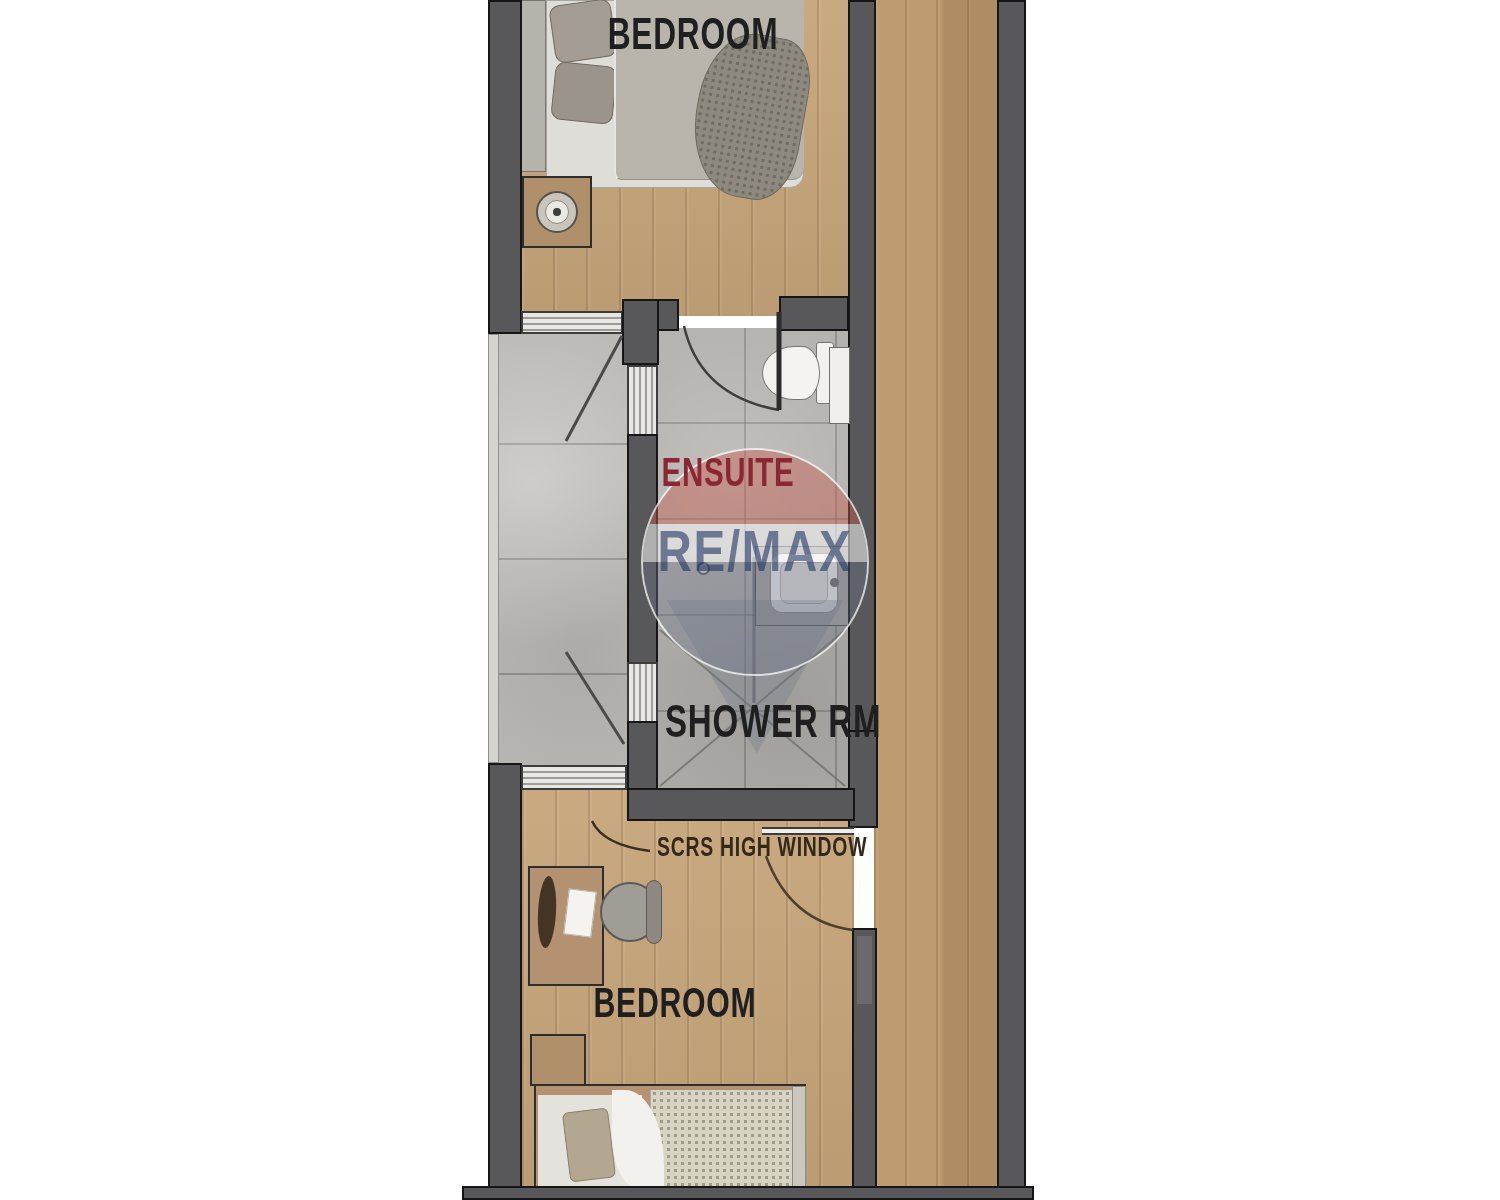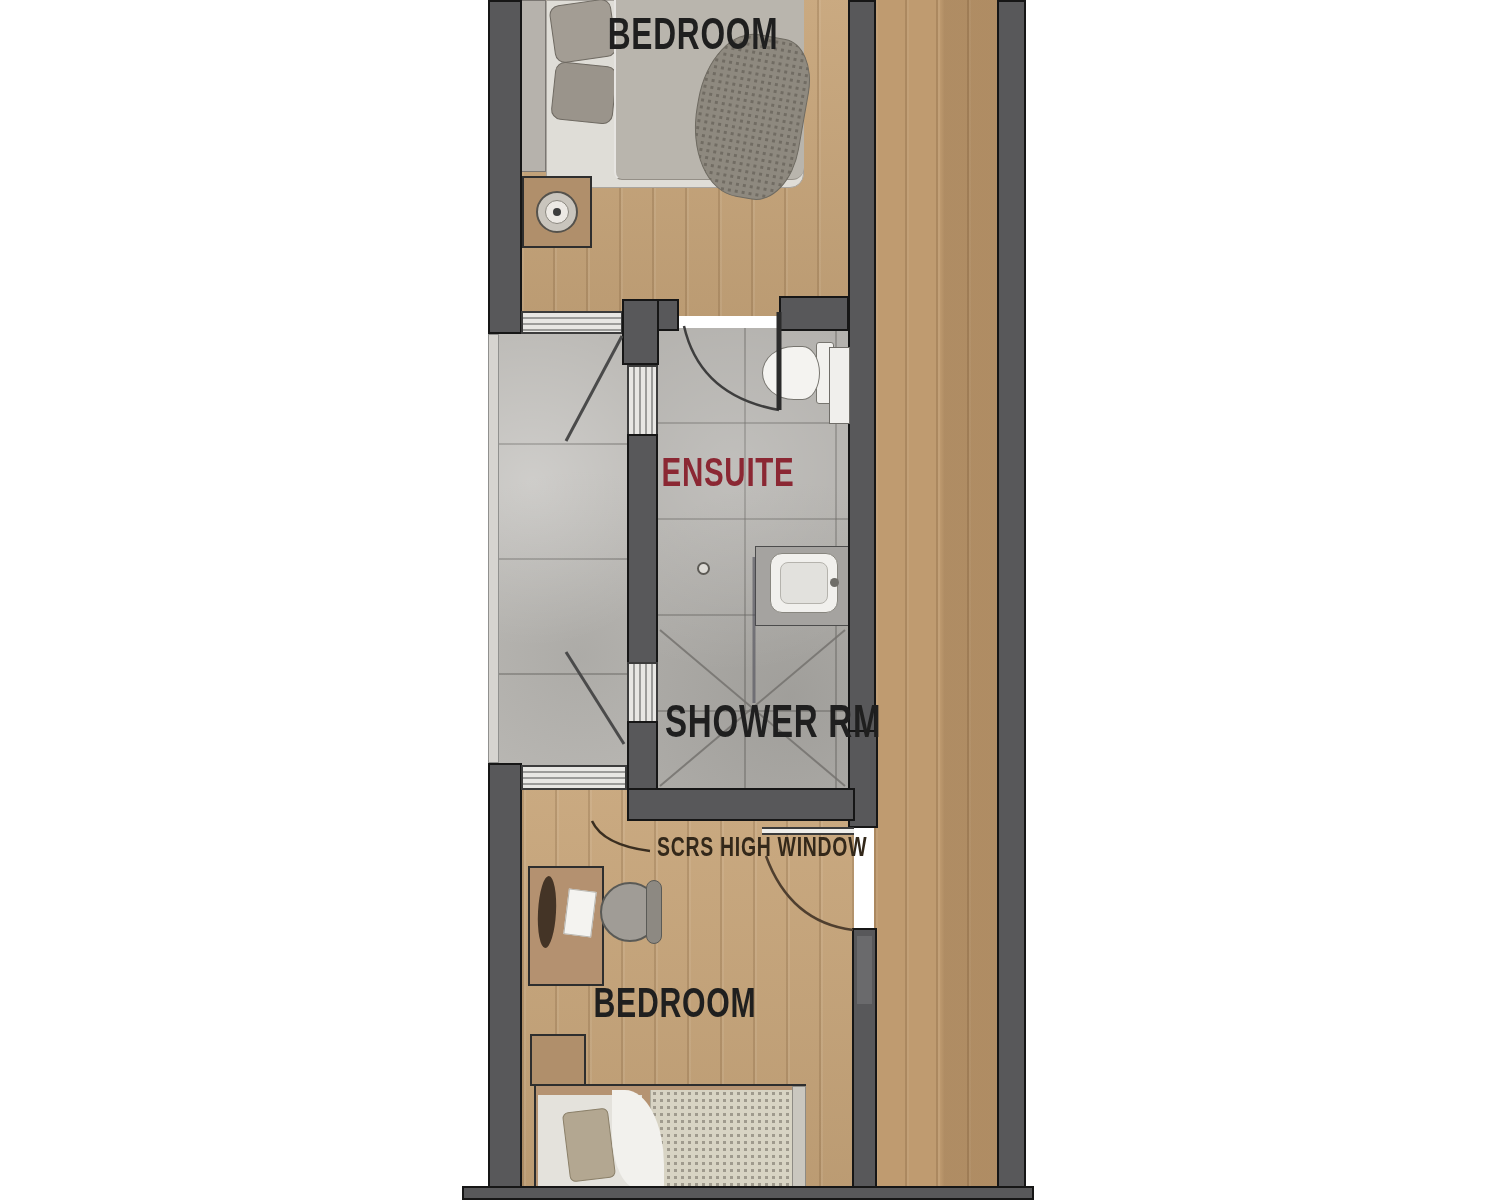--- a/index.html
+++ b/index.html
@@ -111,20 +111,29 @@
     <path d="M 684,326 Q 700,396 779,410" fill="none" stroke="#3e3e3e" stroke-width="2.5"></path>
     <path d="M 779,312 L 779,410" fill="none" stroke="#2b2b2b" stroke-width="5"></path>
     <path d="M 766,856 Q 790,922 853,930" fill="none" stroke="#4f3f2f" stroke-width="2.5"></path>
     <path d="M 622,336 L 566,441" fill="none" stroke="#4a4a4a" stroke-width="3"></path>
     <path d="M 566,652 L 624,744" fill="none" stroke="#4a4a4a" stroke-width="3"></path>
     <path d="M 660,630 L 845,786 M 845,630 L 660,786" fill="none" stroke="rgba(116,114,110,0.85)" stroke-width="2"></path>
     <path d="M 754,557 L 754,703" fill="none" stroke="rgba(70,70,82,0.55)" stroke-width="3"></path>
     <path d="M 592,821 Q 603,845 650,851" fill="none" stroke="#3a2e20" stroke-width="2.5"></path>
   </svg>
 
+  <div class="abs" style="left:635px;top:440px;width:240px;height:340px">
+    <div class="abs" style="left:28px;top:160px;width:184px;height:160px;background:rgba(105,115,135,.30);clip-path:polygon(2% 0,98% 0,51% 96%)"></div>
+    <div class="abs" style="left:6px;top:8px;width:228px;height:228px;border-radius:50%;border:2px solid rgba(250,250,250,.75);overflow:hidden">
+      <div class="abs" style="left:0;top:0;width:228px;height:74px;background:rgba(195,90,80,.45)"></div>
+      <div class="abs" style="left:0;top:74px;width:228px;height:38px;background:rgba(250,250,250,.55)"></div>
+      <div class="abs" style="left:0;top:112px;width:228px;height:116px;background:rgba(108,116,138,.38)"></div>
+    </div>
+    <div class="abs lbl" style="left:-40px;top:82px;width:320px;font-size:58px;color:rgba(28,48,96,.58);transform:scaleX(.82);letter-spacing:2px">RE/MAX</div>
+  </div>
 
   <div class="abs lbl" style="left:558px;top:12px;width:270px;font-size:44px">BEDROOM</div>
   <div class="abs lbl" style="left:628px;top:452px;width:200px;font-size:41px;color:#8b2733">ENSUITE</div>
   <div class="abs lbl" style="left:630px;top:698px;width:250px;font-size:46px">SHOWER RM</div>
   <div class="abs lbl" style="left:622px;top:834px;width:250px;font-size:27px;color:#33281a">SCRS HIGH WINDOW</div>
   <div class="abs lbl" style="left:540px;top:982px;width:270px;font-size:42px">BEDROOM</div>
 
 </div>
 
 </body></html>

